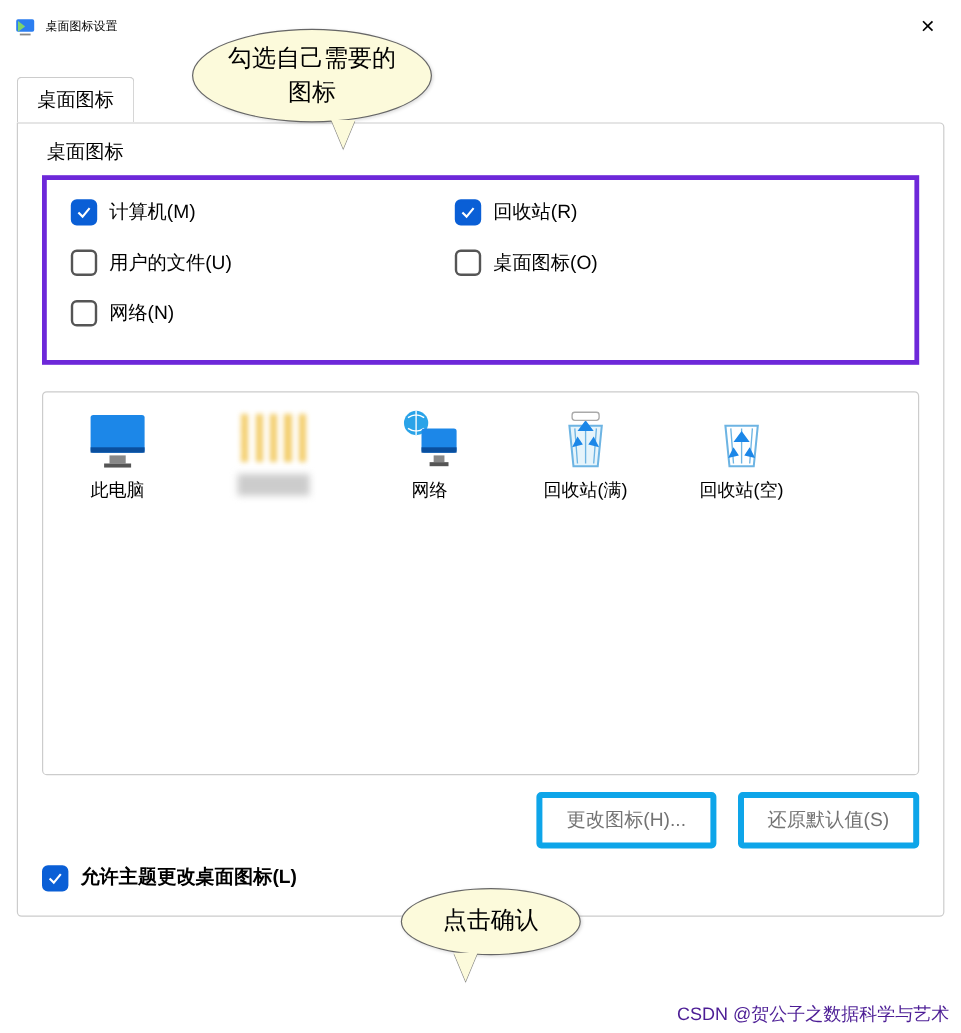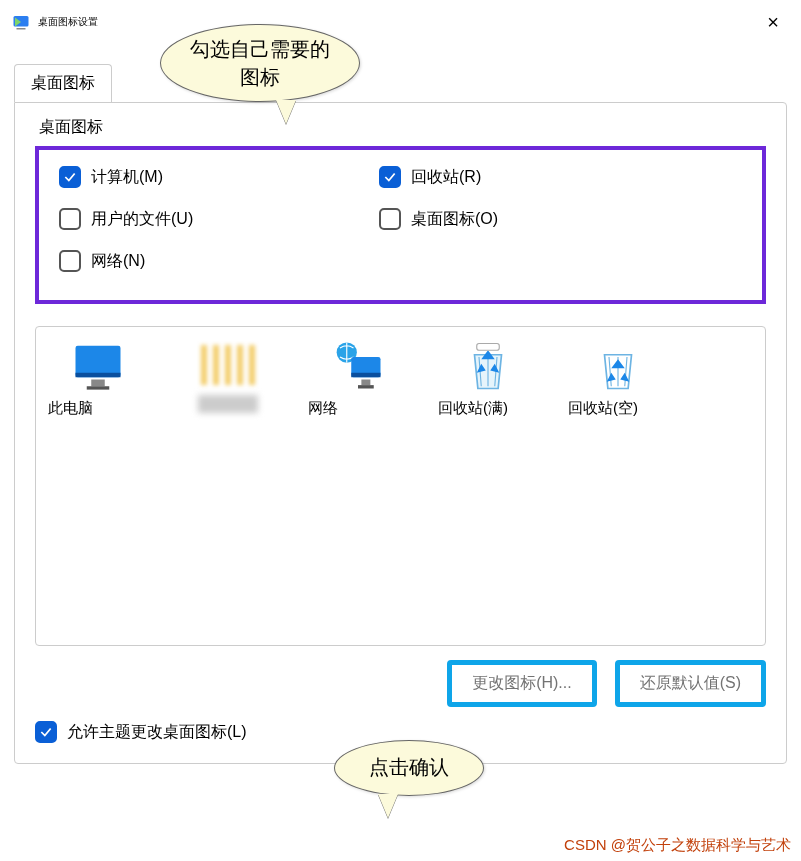--- a/index.html
+++ b/index.html
@@ -82,20 +82,21 @@
   border-radius: 4px;
   height: 320px;
   margin-bottom: 14px;
   padding: 12px;
   display: flex;
   gap: 30px;
   align-items: flex-start;
 }
 .icon-item {
   width: 100px;
+  text-align: center;
   font-size: 15px;
 }
 .icon-item .icon {
   width: 54px; height: 54px;
   margin: 0 auto 6px auto;
   display: block;
 }
 .btn-row {
   display: flex;
   justify-content: flex-end;
@@ -106,22 +107,23 @@
   border: 5px solid #0ea5e9;
   border-radius: 4px;
   background: #fff;
   padding: 8px 20px;
   font-size: 16px;
   color: #737373;
   cursor: pointer;
 }
 .allow-row {
   display: flex;
-  align-items: center;
+  align-items: flex-start;
   font-size: 16px;
+  font-weight: bold;
 }
 .callout {
   position: absolute;
   background: #fcfadb;
   border: 1.5px solid #666;
   border-radius: 50% / 50%;
   padding: 10px 24px;
   font-size: 20px;
   color: #000000;
   text-align: center;
@@ -146,21 +148,21 @@
   top: 794px; left: 378px;
   border-left: 10px solid transparent;
   border-right: 10px solid transparent;
   border-top: 24px solid #fcfadb;
   filter: drop-shadow(0 1px 0 #666);
 }
 .watermark {
   position: absolute;
   bottom: 6px; right: 10px;
   font-size: 15px;
-  color: #c2410c;
+  color: #4c1d95;
 }
 .blur-icon {
   width: 54px; height: 40px;
   background: repeating-linear-gradient(90deg,#f3cd6a 0 6px,#fff 6px 12px),
               repeating-linear-gradient(0deg,#f3cd6a 0 6px,#fff 6px 12px);
   filter: blur(2px);
   margin: 6px auto 10px auto;
 }
 .blur-label {
   width: 60px; height: 18px;

